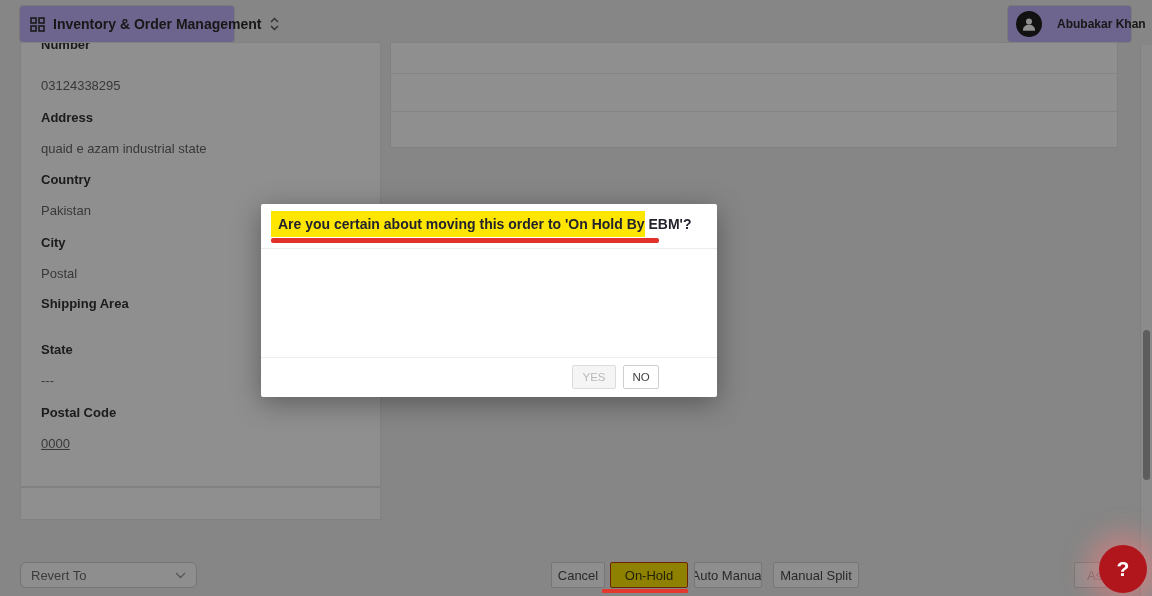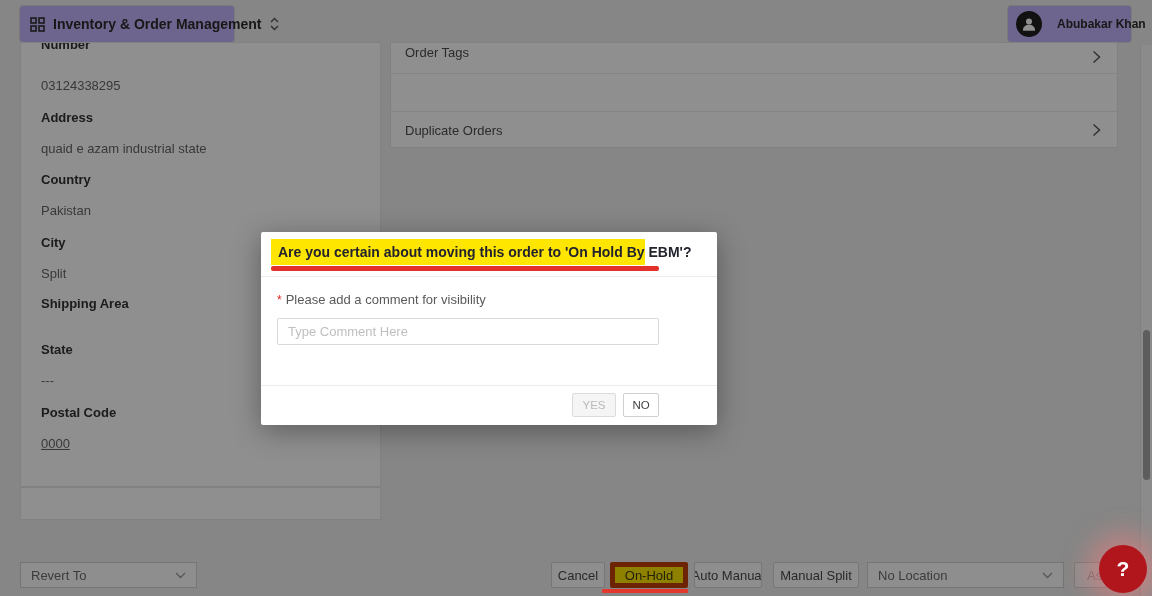--- a/index.html
+++ b/index.html
@@ -27,46 +27,46 @@
   #accordion-card { left:390px; top:42px; width:728px; height:106px; overflow:hidden; }
   .acc-row { position:absolute; left:0; width:100%; cursor:pointer; }
   .acc-row .acc-label { position:absolute; left:14px; font-size:13px; color:#4d4d4d; }
   .acc-div { position:absolute; left:0; width:100%; height:1px; background:#ebebeb; }
   .chev-right { position:absolute; right:16px; }
 
   
   .fbtn { position:absolute; top:562px; height:26px; background:#fdfdfd; border:1px solid #d2d2d2; border-radius:2px;
           font-size:13px; color:#4a4a4a; display:flex; align-items:center; justify-content:center; cursor:pointer;
           font-family:"Liberation Sans", sans-serif; white-space:nowrap; overflow:hidden; }
-  .fselect { position:absolute; top:562px; height:26px; background:#fdfdfd; border:1px solid #d0d0d0; border-radius:0;
+  .fselect { position:absolute; top:562px; height:26px; background:#fdfdfd; border:1px solid #d0d0d0; border-radius:6px;
              display:flex; align-items:center; padding:0 10px; cursor:pointer; }
   .fselect .sel-text { font-size:13px; color:#6b6b6b; flex:1; }
   #revert-select { left:20px; width:177px; }
   #cancel-btn { left:551px; width:54px; }
-  #onhold-btn { left:610px; width:78px; background:#ffe600; border:5px solid #c2410c; color:#3d3d10; }
+  #onhold-btn { left:610px; width:78px; background:#ffe600; border:1px solid #c2410c; color:#3d3d10; }
   #autosplit-btn { left:694px; width:68px; }
   #manualsplit-btn { left:773px; width:86px; }
   #location-select { left:867px; width:197px; }
   #assign-btn { left:1074px; width:66px; color:#bdbdbd; background:#fbfbfb; justify-content:flex-start; padding-left:12px; }
 
   
   #scrollbar { right:0; top:45px; width:12px; height:551px; background:#f8f8f8; border-left:1px solid #e2e2e2; }
   #scroll-thumb { position:absolute; left:2px; top:285px; width:7px; height:150px; background:#a6a6a6; border-radius:4px; cursor:pointer; }
 
   
   #overlay { position:absolute; inset:0; background:rgba(0,0,0,0.44); z-index:5; }
   #onhold-underline { left:602px; top:589px; width:86px; height:4px; background:#e2382e; z-index:6; border-radius:1px; }
   #help-btn { left:1099px; top:545px; width:48px; height:48px; border-radius:50%; background:#b2161d; z-index:7;
               display:flex; align-items:center; justify-content:center; cursor:pointer;
               box-shadow:0 0 26px 12px rgba(255,125,125,0.45); }
   #help-btn .qmark { color:#ffffff; font-size:21px; font-weight:bold; }
 
   
   #modal { left:261px; top:204px; width:456px; height:193px; background:#ffffff; z-index:10; border-radius:2px;
-           box-shadow:0 6px 28px rgba(0,0,0,0.35);margin-top:28px; }
+           box-shadow:0 6px 28px rgba(0,0,0,0.35); }
   #modal-title-band { position:absolute; left:10px; top:7px; width:374px; height:26px; background:#ffe600;
                       display:flex; align-items:center; padding-left:7px; }
   #modal-title-band .mtitle { font-size:14px; font-weight:bold; color:#23232e; white-space:nowrap; }
   #modal-title-underline { position:absolute; left:10px; top:34px; width:388px; height:5px; background:#e2312b; border-radius:2px; }
   .m-div { position:absolute; left:0; width:100%; height:1px; background:#ececec; }
   #m-div-head { top:44px; }
   #m-div-foot { top:153px; }
   #comment-label { position:absolute; left:16px; top:60px; font-size:13px; color:#595959; }
   #comment-label .req { color:#e02020; margin-right:4px; font-size:12px; }
   #comment-input { position:absolute; left:16px; top:86px; width:382px; height:27px; border:1px solid #d9d9d9;
@@ -117,71 +117,47 @@
   </div>
 
   <div class="card abs" id="customer-card">
     <div class="f-label" style="top:-6px;">Number</div>
     <div class="f-value" style="top:35px;text-align:center;">03124338295</div>
     <div class="f-label" style="top:67px;">Address</div>
     <div class="f-value" style="top:98px;">quaid e azam industrial state</div>
     <div class="f-label" style="top:129px;">Country</div>
     <div class="f-value" style="top:160px;">Pakistan</div>
     <div class="f-label" style="top:192px;">City</div>
-    <div class="f-value" style="top:223px;">Split</div>
+    <div class="f-value" style="top:223px;">Postal</div>
     <div class="f-label" style="top:253px;">Shipping Area</div>
     <div class="f-value" style="top:284px;"></div>
     <div class="f-label" style="top:299px;">State</div>
     <div class="f-value" style="top:330px;">---</div>
     <div class="f-label" style="top:362px;">Postal Code</div>
     <div class="f-value" style="top:393px;text-decoration:underline;">0000</div>
   </div>
   <div class="card abs" id="empty-card"></div>
 
   <div class="card abs" id="accordion-card">
-    <div class="acc-row" style="top:0; height:30px;">
-      <span class="acc-label" style="top:2px;">Order Tags</span>
-      <span class="chev-right" style="top:7px;">
-        <svg width="9" height="14" viewBox="0 0 9 14">
-            <polyline points="1.5,1.5 7.5,7 1.5,12.5" fill="none" stroke="#595959" stroke-width="1.5"></polyline>
-          </svg>
-      </span>
-    </div>
     <div class="acc-div" style="top:30px;"></div>
     <div class="acc-div" style="top:68px;"></div>
-    <div class="acc-row" style="top:68px; height:38px;">
-      <span class="acc-label" style="top:12px;">Duplicate Orders</span>
-      <span class="chev-right" style="top:12px;">
-        <svg width="9" height="14" viewBox="0 0 9 14">
-            <polyline points="1.5,1.5 7.5,7 1.5,12.5" fill="none" stroke="#595959" stroke-width="1.5"></polyline>
-          </svg>
-      </span>
-    </div>
   </div>
 
   <div class="fselect" id="revert-select">
     <span class="sel-text">Revert To</span>
     <span style="display:flex;">
       <svg width="11" height="7" viewBox="0 0 11 7">
           <polyline points="1,1 5.5,5.5 10,1" fill="none" stroke="#9a9a9a" stroke-width="1.3"></polyline>
         </svg>
     </span>
   </div>
   <button class="fbtn" id="cancel-btn">Cancel</button>
   <button class="fbtn" id="onhold-btn">On-Hold</button>
   <button class="fbtn" id="autosplit-btn">Auto Manual</button>
   <button class="fbtn" id="manualsplit-btn">Manual Split</button>
-  <div class="fselect" id="location-select">
-    <span class="sel-text">No Location</span>
-    <span style="display:flex;">
-      <svg width="11" height="7" viewBox="0 0 11 7">
-          <polyline points="1,1 5.5,5.5 10,1" fill="none" stroke="#9a9a9a" stroke-width="1.3"></polyline>
-        </svg>
-    </span>
-  </div>
   <button class="fbtn" id="assign-btn">Assign</button>
 
   <div class="abs" id="scrollbar">
     <div id="scroll-thumb"></div>
   </div>
 </div>
 
 <div id="overlay"></div>
 
 <div class="abs" id="onhold-underline"></div>
@@ -190,21 +166,17 @@
   <span class="qmark">?</span>
 </div>
 
 <div class="abs" id="modal">
   <div id="modal-title-band">
     <span class="mtitle">Are you certain about moving this order to 'On Hold By EBM'?</span>
   </div>
   <div id="modal-title-underline"></div>
   <div class="m-div" id="m-div-head"></div>
 
-  <div id="comment-label">
-    <span class="req">*</span><span>Please add a comment for visibility</span>
-  </div>
-  <input id="comment-input" type="text" value="" placeholder="Type Comment Here" style="">
 
   <div class="m-div" id="m-div-foot"></div>
   <button class="m-btn" id="yes-btn" disabled="">YES</button>
   <button class="m-btn" id="no-btn">NO</button>
 </div>
 
 </body></html>

